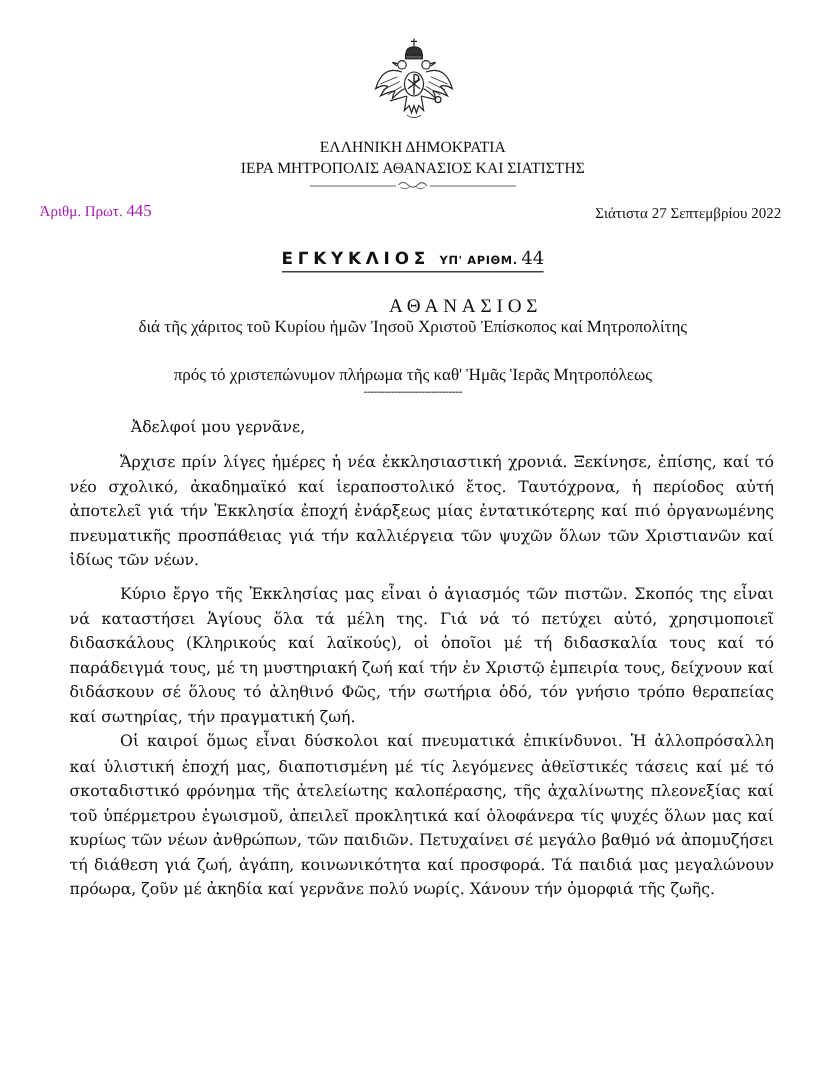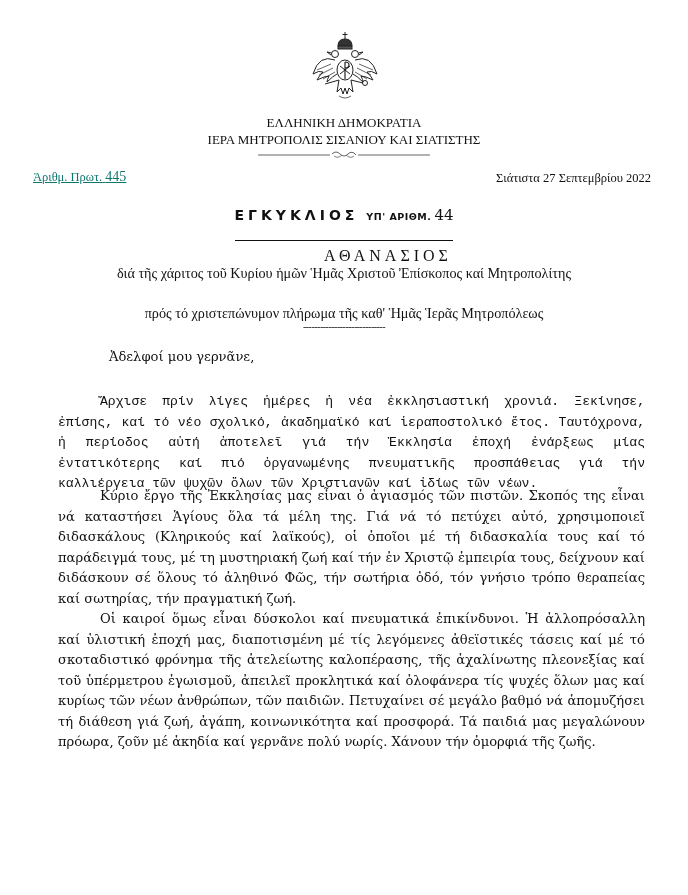--- a/index.html
+++ b/index.html
@@ -46,22 +46,21 @@
       top: 148px;
       width: 172px;
       height: 14px;
     }
     .protocol {
       position: absolute;
       left: 33px;
       top: 169px;
       font-family: "Liberation Serif", serif;
       font-size: 12.5px;
-      text-decoration: underline;
-      color: #0f766e;
+      color: #a21caf;
     }
     .protocol .num { font-size: 14px; }
     .place-date {
       position: absolute;
       right: 37px;
       top: 171px;
       font-family: "Liberation Serif", serif;
       font-size: 12.5px;
       color: #111;
     }
@@ -72,21 +71,21 @@
       top: 205px;
       text-align: center;
       font-family: "DejaVu Sans", sans-serif;
       font-weight: bold;
       color: #111;
     }
     .encyclical .inner {
       display: inline-block;
       border-bottom: 1.5px solid #111;
       line-height: 15px;
-      padding-bottom: 16px;
+      padding-bottom: 1px;
     }
     .encyclical .big {
       font-size: 14px;
       letter-spacing: 4px;
     }
     .encyclical .small {
       font-size: 9.5px;
       letter-spacing: 0.5px;
       margin-left: 8px;
     }
@@ -129,21 +128,21 @@
       top: 349px;
       font-family: "DejaVu Serif", serif;
       font-size: 13.1px;
       color: #111;
     }
     .para {
       text-align: justify;
       text-indent: 42px;
       margin: 0;
     }
-    .p1 { top: 392px; font-family: Liberation Mono, monospace; }
+    .p1 { top: 376px; }
     .p2 { top: 486px; }
     .p3 { top: 609px; }
     .p4 { top: 793px; }
   </style>
 </head>
 <body>
 
 <div class="page">
 
   <svg class="emblem" viewBox="0 0 80 72">
@@ -174,21 +173,21 @@
       <line x1="20" y1="54" x2="34" y2="50"></line>
       <circle cx="60" cy="53" r="2.5"></circle>
       <line x1="46" y1="50" x2="58" y2="53"></line>
 
       <path d="M34 50 L32 62 L36 58 L38 64 L40 58 L42 64 L44 58 L48 62 L46 50"></path>
       <path d="M34 66 Q40 70 46 66" stroke-width="0.7"></path>
     </g>
   </svg>
 
   <div class="header-line header-1">ΕΛΛΗΝΙΚΗ ΔΗΜΟΚΡΑΤΙΑ</div>
-  <div class="header-line header-2">ΙΕΡΑ ΜΗΤΡΟΠΟΛΙΣ ΣΙΣΑΝΙΟΥ ΚΑΙ ΣΙΑΤΙΣΤΗΣ</div>
+  <div class="header-line header-2">ΙΕΡΑ ΜΗΤΡΟΠΟΛΙΣ ΑΘΑΝΑΣΙΟΣ ΚΑΙ ΣΙΑΤΙΣΤΗΣ</div>
 
   <svg class="ornament" viewBox="0 0 172 14">
     <g stroke="#666" fill="none" stroke-width="1">
       <line x1="0" y1="7" x2="72" y2="7"></line>
       <line x1="100" y1="7" x2="172" y2="7"></line>
       <path d="M74 6 Q78 2 82 6 Q86 10 90 6 Q94 2 98 7"></path>
       <path d="M76 8 Q80 11 84 7" stroke-width="0.8"></path>
       <path d="M88 7 Q92 11 96 8" stroke-width="0.8"></path>
     </g>
   </svg>
@@ -200,21 +199,21 @@
 
   <div class="place-date">Σιάτιστα  27 Σεπτεμβρίου 2022</div>
 
   <div class="encyclical">
     <span class="inner">
       <span class="big">ΕΓΚΥΚΛΙΟΣ</span><span class="small">ΥΠ' ΑΡΙΘΜ.</span><span class="numb">44</span>
     </span>
   </div>
 
   <div class="addr addr-name">ΑΘΑΝΑΣΙΟΣ</div>
-  <div class="addr addr-1">διά τῆς χάριτος τοῦ Κυρίου ἡμῶν Ἡμᾶς Χριστοῦ Ἐπίσκοπος καί Μητροπολίτης</div>
+  <div class="addr addr-1">διά τῆς χάριτος τοῦ Κυρίου ἡμῶν Ἰησοῦ Χριστοῦ Ἐπίσκοπος καί Μητροπολίτης</div>
   <div class="addr addr-3">πρός τό χριστεπώνυμον πλήρωμα τῆς καθ' Ἡμᾶς Ἱερᾶς Μητροπόλεως</div>
   <div class="addr addr-dashes">-----------------------------</div>
 
   <div class="greeting">Ἀδελφοί μου γερνᾶνε,</div>
 
   <p class="body-text para p1">Ἄρχισε πρίν λίγες ἡμέρες ἡ νέα ἐκκλησιαστική χρονιά. Ξεκίνησε, ἐπίσης, καί τό νέο σχολικό, ἀκαδημαϊκό καί ἱεραποστολικό ἔτος. Ταυτόχρονα, ἡ περίοδος αὐτή ἀποτελεῖ γιά τήν Ἐκκλησία ἐποχή ἐνάρξεως μίας ἐντατικότερης καί πιό ὀργανωμένης πνευματικῆς προσπάθειας γιά τήν καλλιέργεια τῶν ψυχῶν ὅλων τῶν Χριστιανῶν καί ἰδίως τῶν νέων.</p>
   <p class="body-text para p2">Κύριο ἔργο τῆς Ἐκκλησίας μας εἶναι ὁ ἁγιασμός τῶν πιστῶν. Σκοπός της εἶναι νά καταστήσει Ἁγίους ὅλα τά μέλη της. Γιά νά τό πετύχει αὐτό, χρησιμοποιεῖ διδασκάλους (Κληρικούς καί λαϊκούς), οἱ ὁποῖοι μέ τή διδασκαλία τους καί τό παράδειγμά τους, μέ τη μυστηριακή ζωή καί τήν ἐν Χριστῷ ἐμπειρία τους, δείχνουν καί διδάσκουν σέ ὅλους τό ἀληθινό Φῶς, τήν σωτήρια ὁδό, τόν γνήσιο τρόπο θεραπείας καί σωτηρίας, τήν πραγματική ζωή.</p>
   <p class="body-text para p3">Οἱ καιροί ὅμως εἶναι δύσκολοι καί πνευματικά ἐπικίνδυνοι. Ἡ ἀλλοπρόσαλλη καί ὑλιστική ἐποχή μας, διαποτισμένη μέ τίς λεγόμενες ἀθεϊστικές τάσεις καί μέ τό σκοταδιστικό φρόνημα τῆς ἀτελείωτης καλοπέρασης, τῆς ἀχαλίνωτης πλεονεξίας καί τοῦ ὑπέρμετρου ἐγωισμοῦ, ἀπειλεῖ προκλητικά καί ὁλοφάνερα τίς ψυχές ὅλων μας καί κυρίως τῶν νέων ἀνθρώπων, τῶν παιδιῶν. Πετυχαίνει σέ μεγάλο βαθμό νά ἀπομυζήσει τή διάθεση γιά ζωή, ἀγάπη, κοινωνικότητα καί προσφορά. Τά παιδιά μας μεγαλώνουν πρόωρα, ζοῦν μέ ἀκηδία καί γερνᾶνε πολύ νωρίς. Χάνουν τήν ὀμορφιά τῆς ζωῆς.</p>
 
 </div>

